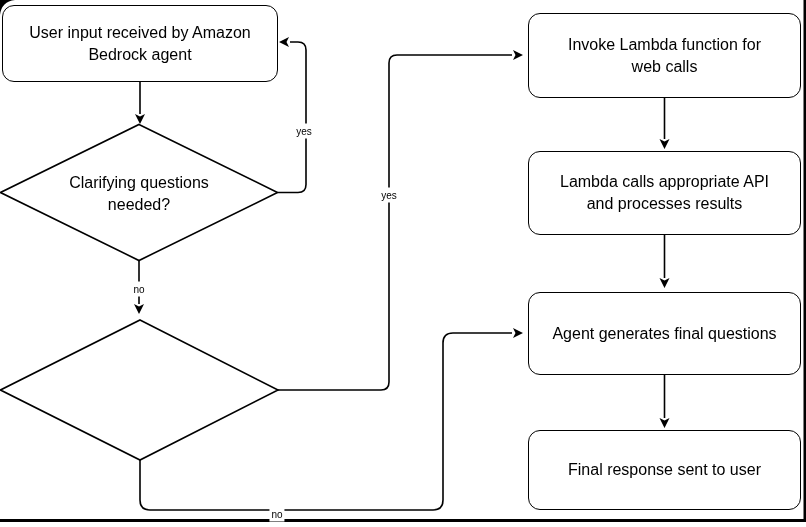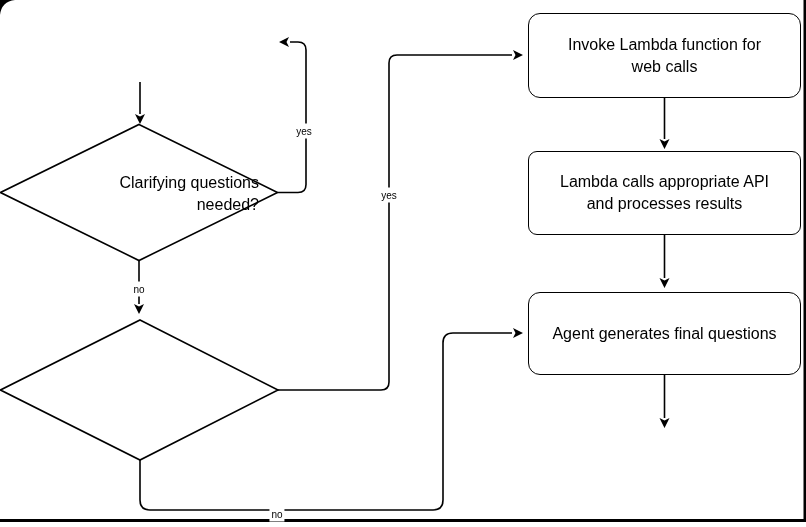--- a/index.html
+++ b/index.html
@@ -8,21 +8,21 @@
     font-family:"Liberation Sans",sans-serif;color:#000;overflow:hidden;
   }
   .layer{position:absolute;left:0;top:0;}
   .node{
     position:absolute;box-sizing:border-box;background:#fff;
     border:1.6px solid #000;border-radius:12px;
     display:flex;align-items:center;justify-content:center;
     text-align:center;font-size:16px;line-height:22px;white-space:pre-line;
   }
   .dtext{
-    position:absolute;text-align:right;font-size:16px;line-height:22px;
+    position:absolute;text-align:center;font-size:16px;line-height:22px;
     white-space:pre-line;
   }
   .elabel{
     position:absolute;transform:translate(-50%,-50%);
     background:#fff;padding:0 2px;font-size:10px;line-height:15px;
   }
 </style>
 </head>
 <body>
 
@@ -59,29 +59,32 @@
       <path d="M664.5,149 L659.5,139 L664.5,141.5 L669.5,139 Z"></path>
       <path d="M664.5,288 L659.5,278 L664.5,280.5 L669.5,278 Z"></path>
       <path d="M664.5,428 L659.5,418 L664.5,420.5 L669.5,418 Z"></path>
 
       <path d="M0,0 L15,0 Q1.5,1.5 0,15 Z"></path>
       <rect x="803.5" y="0" width="2.5" height="521"></rect>
       <rect x="0" y="519" width="806" height="3"></rect>
     </g>
   </svg>
 
+  <div class="node" style="left:2px;top:5px;width:276px;height:77px;">User input received by Amazon
+Bedrock agent</div>
 
   <div class="node" style="left:528px;top:13px;width:273px;height:85px;">Invoke Lambda function for
 web calls</div>
 
-  <div class="node" style="left:528px;top:151px;width:273px;height:84px;border-radius:9px;">Lambda calls appropriate API
+  <div class="node" style="left:528px;top:151px;width:273px;height:84px;">Lambda calls appropriate API
 and processes results</div>
 
   <div class="node" style="left:528px;top:292px;width:273px;height:83px;">Agent generates final questions</div>
 
+  <div class="node" style="left:528px;top:430px;width:273px;height:80px;">Final response sent to user</div>
 
   <div class="dtext" style="left:19px;top:172px;width:240px;">Clarifying questions
 needed?</div>
 
 
   <div class="elabel" style="left:304px;top:131px;">yes</div>
 
   <div class="elabel" style="left:139px;top:289px;">no</div>
 
   <div class="elabel" style="left:389px;top:195px;">yes</div>

